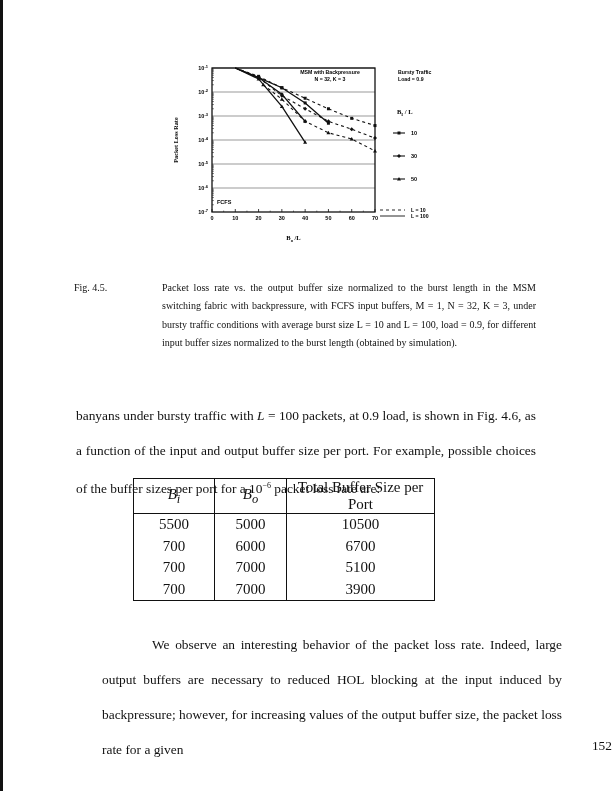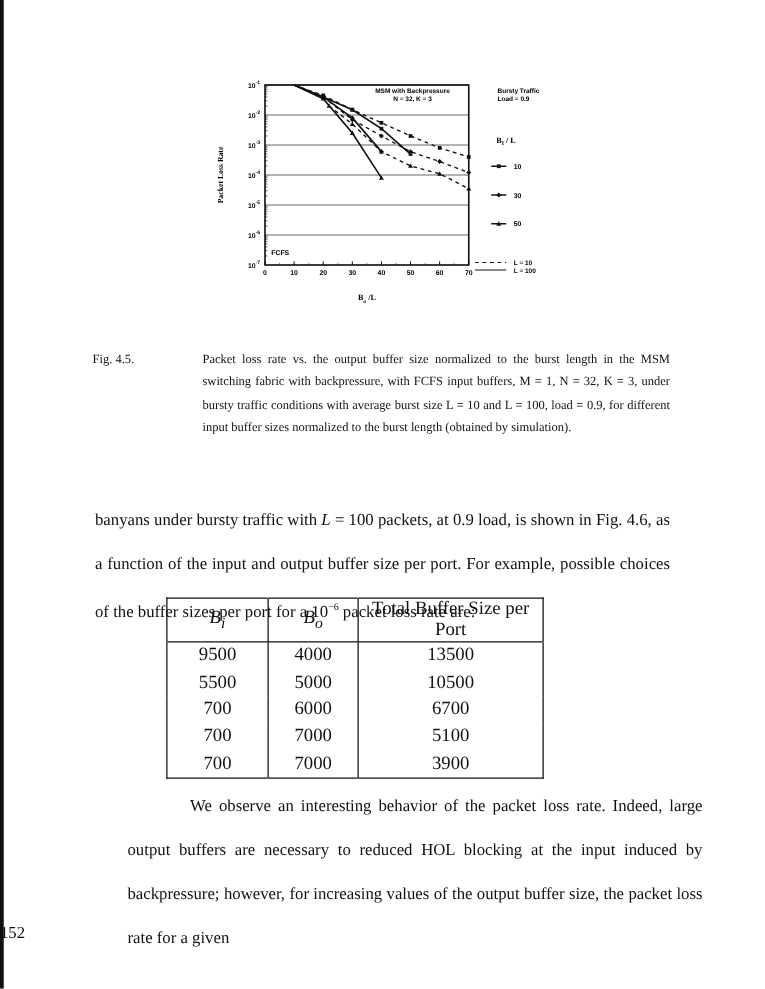--- a/index.html
+++ b/index.html
@@ -13,21 +13,21 @@
   .caption .body { margin-left:88px; text-align:justify; }
   .para { position:absolute; left:76px; width:460px; font-size:13.4px; line-height:35px; text-align:justify; }
   .para1 { top:398px; }
   .para2 { top:627px; text-indent:50px;margin-left:26px; }
   table.buf { position:absolute; left:133px; top:478px; width:302px; border-collapse:collapse;
               font-size:15px; border:1.5px solid #111; }
   table.buf th, table.buf td { text-align:center; padding:0; height:21.6px; }
   table.buf th { font-weight:normal; border-bottom:1.5px solid #111; height:23px; }
   table.buf .c1 { width:80px; border-right:1.2px solid #111; }
   table.buf .c2 { width:71px; border-right:1.5px solid #111; }
-  .page-num { position:absolute; left:0; width:612px; top:738px; text-align:left; font-size:13.4px; }
+  .page-num { position:absolute; left:0; width:612px; top:738px; text-align:right; font-size:13.4px; }
   i { font-style:italic; }
 </style>
 </head>
 <body>
 
 <div class="left-strip"></div>
 
 <svg id="chart" viewBox="150 55 320 200" xmlns="http://www.w3.org/2000/svg">
   <g id="grid">
       <line x1="212" x2="375" y1="68" y2="68" stroke="#999" stroke-width="1.2"></line>
@@ -191,25 +191,20 @@
 <table class="buf">
   <thead>
     <tr>
       <th class="c1"><i>B</i><sub><i>i</i></sub></th>
       <th class="c2"><i>B</i><sub><i>o</i></sub></th>
       <th>Total Buffer Size per Port</th>
     </tr>
   </thead>
   <tbody id="tbody">
       <tr>
-        <td class="c1">9500</td>
-        <td class="c2">4000</td>
-        <td class="">13500</td>
-      </tr>
-      <tr>
         <td class="c1">5500</td>
         <td class="c2">5000</td>
         <td class="">10500</td>
       </tr>
       <tr>
         <td class="c1">700</td>
         <td class="c2">6000</td>
         <td class="">6700</td>
       </tr>
       <tr>

